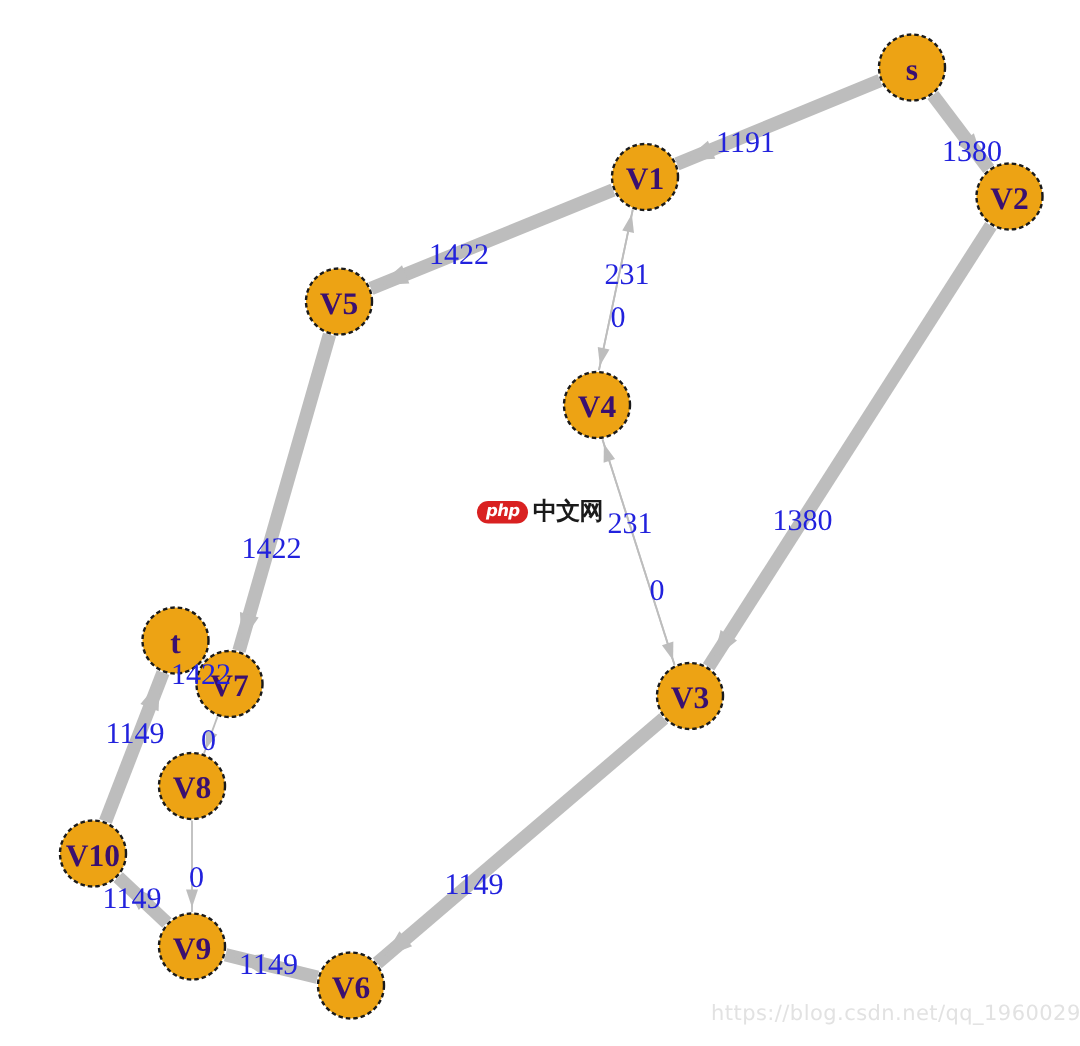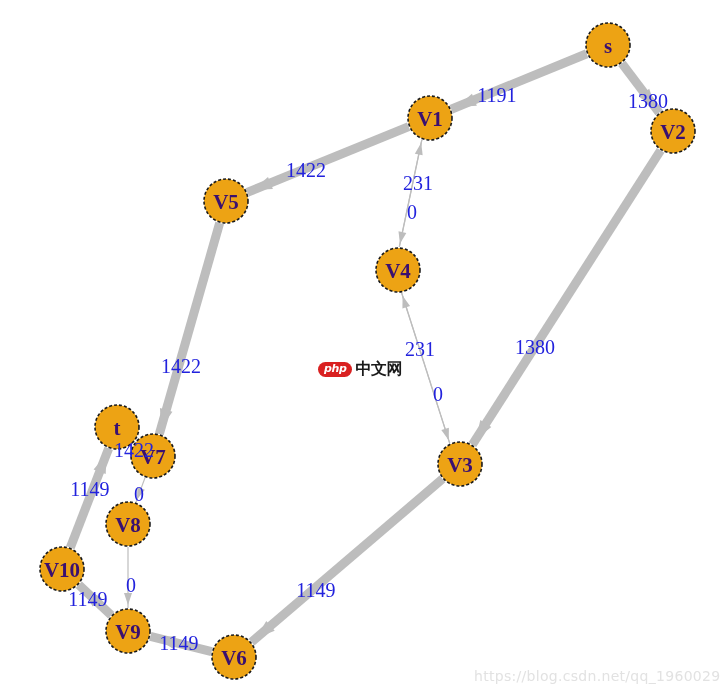--- a/index.html
+++ b/index.html
@@ -52,21 +52,20 @@
     text-anchor: middle;
     dominant-baseline: central;
   }
   
   .wm-php {
     position: absolute;
     display: flex;
     align-items: center;
     gap: 3px;
     pointer-events: none;
-    margin-top: 28px;
   }
   .wm-php-badge {
     background: #d92121;
     color: #ffffff;
     font-family: "DejaVu Sans", sans-serif;
     font-size: 11px;
     font-weight: 700;
     font-style: italic;
     border-radius: 9px;
     padding: 1px 6px 2px 6px;

